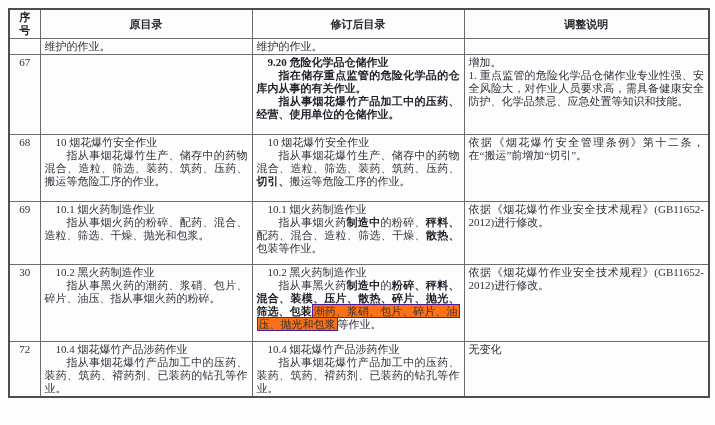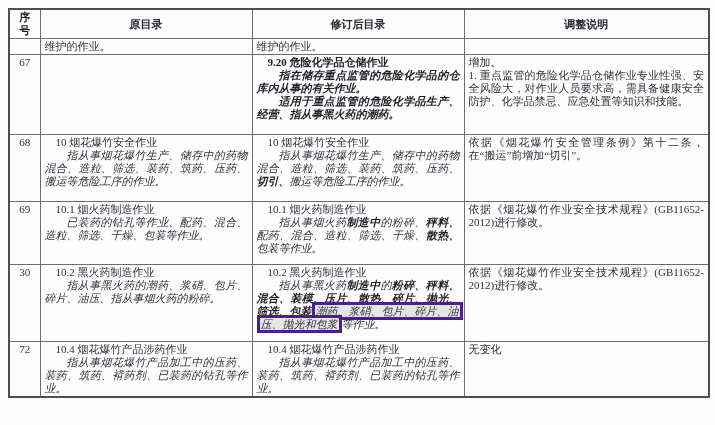--- a/index.html
+++ b/index.html
@@ -33,25 +33,25 @@
     height:16px;
     color:#26262e;
   }
   td.seq{
     text-align:center;
     vertical-align:middle;
     color:#2f2f3a;
   }
   .para{margin:0;text-align:justify;}
   .para.i1{text-indent:1em;}
-  .para.i2{text-indent:2em;font-style:italic;}
+  .para.i2{text-indent:2em;}
   .b{font-weight:bold;color:#1f1f28;}
   .boxed{
-    border:3px solid #4c1d95;
-    background:#e5e5e5;
+    border:1px solid #4c1d95;
+    background:#f97316;
     padding:0 1px;
     box-decoration-break:clone;
     -webkit-box-decoration-break:clone;
   }
 </style>
 </head>
 <body>
 
 <div class="page">
   <table class="rev">
@@ -79,21 +79,21 @@
             <p class="para i0"><span>维护的作业。</span></p>
           </td>
           <td></td>
         </tr>
         <tr style="height: 80px; padding-left: 22px;">
           <td class="seq">67</td>
           <td></td>
           <td>
             <p class="para i1"><span class="b">9.20 危险化学品仓储作业</span></p>
             <p class="para i2"><span class="b">指在储存重点监管的危险化学品的仓库内从事的有关作业。</span></p>
-            <p class="para i2"><span class="b">适用于重点监管的危险化学品生产、经营、指从事黑火药的潮药。</span></p>
+            <p class="para i2"><span class="b">指从事烟花爆竹产品加工中的压药、经营、使用单位的仓储作业。</span></p>
           </td>
           <td>
             <p class="para i0"><span>增加。</span></p>
             <p class="para i0"><span>1. 重点监管的危险化学品仓储作业专业性强、安全风险大，对作业人员要求高，需具备健康安全防护、化学品禁忌、应急处置等知识和技能。</span></p>
           </td>
         </tr>
         <tr style="height: 67px;">
           <td class="seq">68</td>
           <td>
             <p class="para i1"><span>10 烟花爆竹安全作业</span></p>
@@ -104,21 +104,21 @@
             <p class="para i2"><span>指从事烟花爆竹生产、储存中的药物混合、造粒、筛选、装药、筑药、压药、</span><span class="b">切引、</span><span>搬运等危险工序的作业。</span></p>
           </td>
           <td>
             <p class="para i0"><span>依据《烟花爆竹安全管理条例》第十二条，在“搬运”前增加“切引”。</span></p>
           </td>
         </tr>
         <tr style="height: 63px;">
           <td class="seq">69</td>
           <td>
             <p class="para i1"><span>10.1 烟火药制造作业</span></p>
-            <p class="para i2"><span>已装药的钻孔等作业、配药、混合、造粒、筛选、干燥、包装等作业。</span></p>
+            <p class="para i2"><span>指从事烟火药的粉碎、配药、混合、造粒、筛选、干燥、抛光和包浆。</span></p>
           </td>
           <td>
             <p class="para i1"><span>10.1 烟火药制造作业</span></p>
             <p class="para i2"><span>指从事烟火药</span><span class="b">制造中</span><span>的粉碎、</span><span class="b">秤料、</span><span>配药、混合、造粒、筛选、干燥、</span><span class="b">散热、</span><span>包装等作业。</span></p>
           </td>
           <td>
             <p class="para i0"><span>依据《烟花爆竹作业安全技术规程》(GB11652-2012)进行修改。</span></p>
           </td>
         </tr>
         <tr style="height: 77px;">

